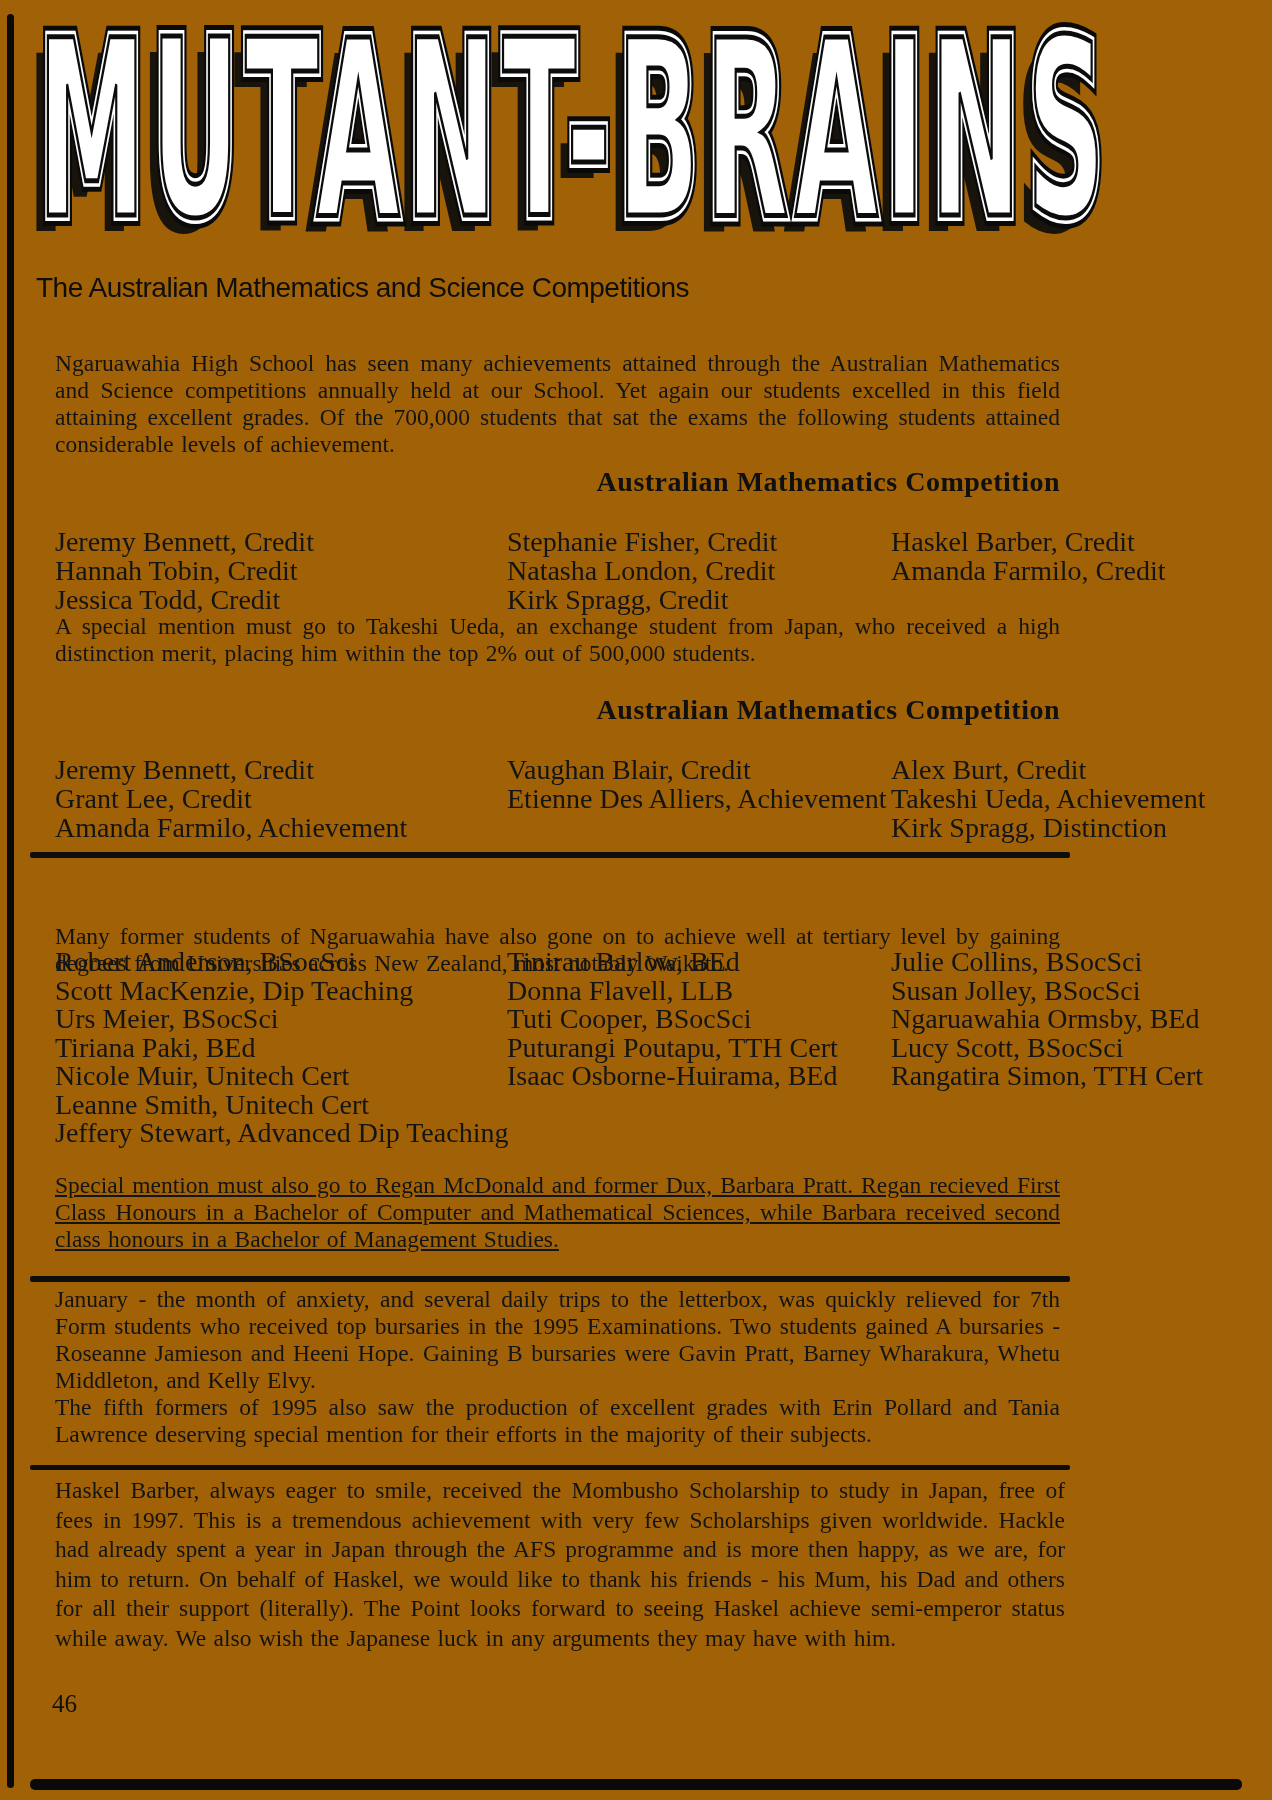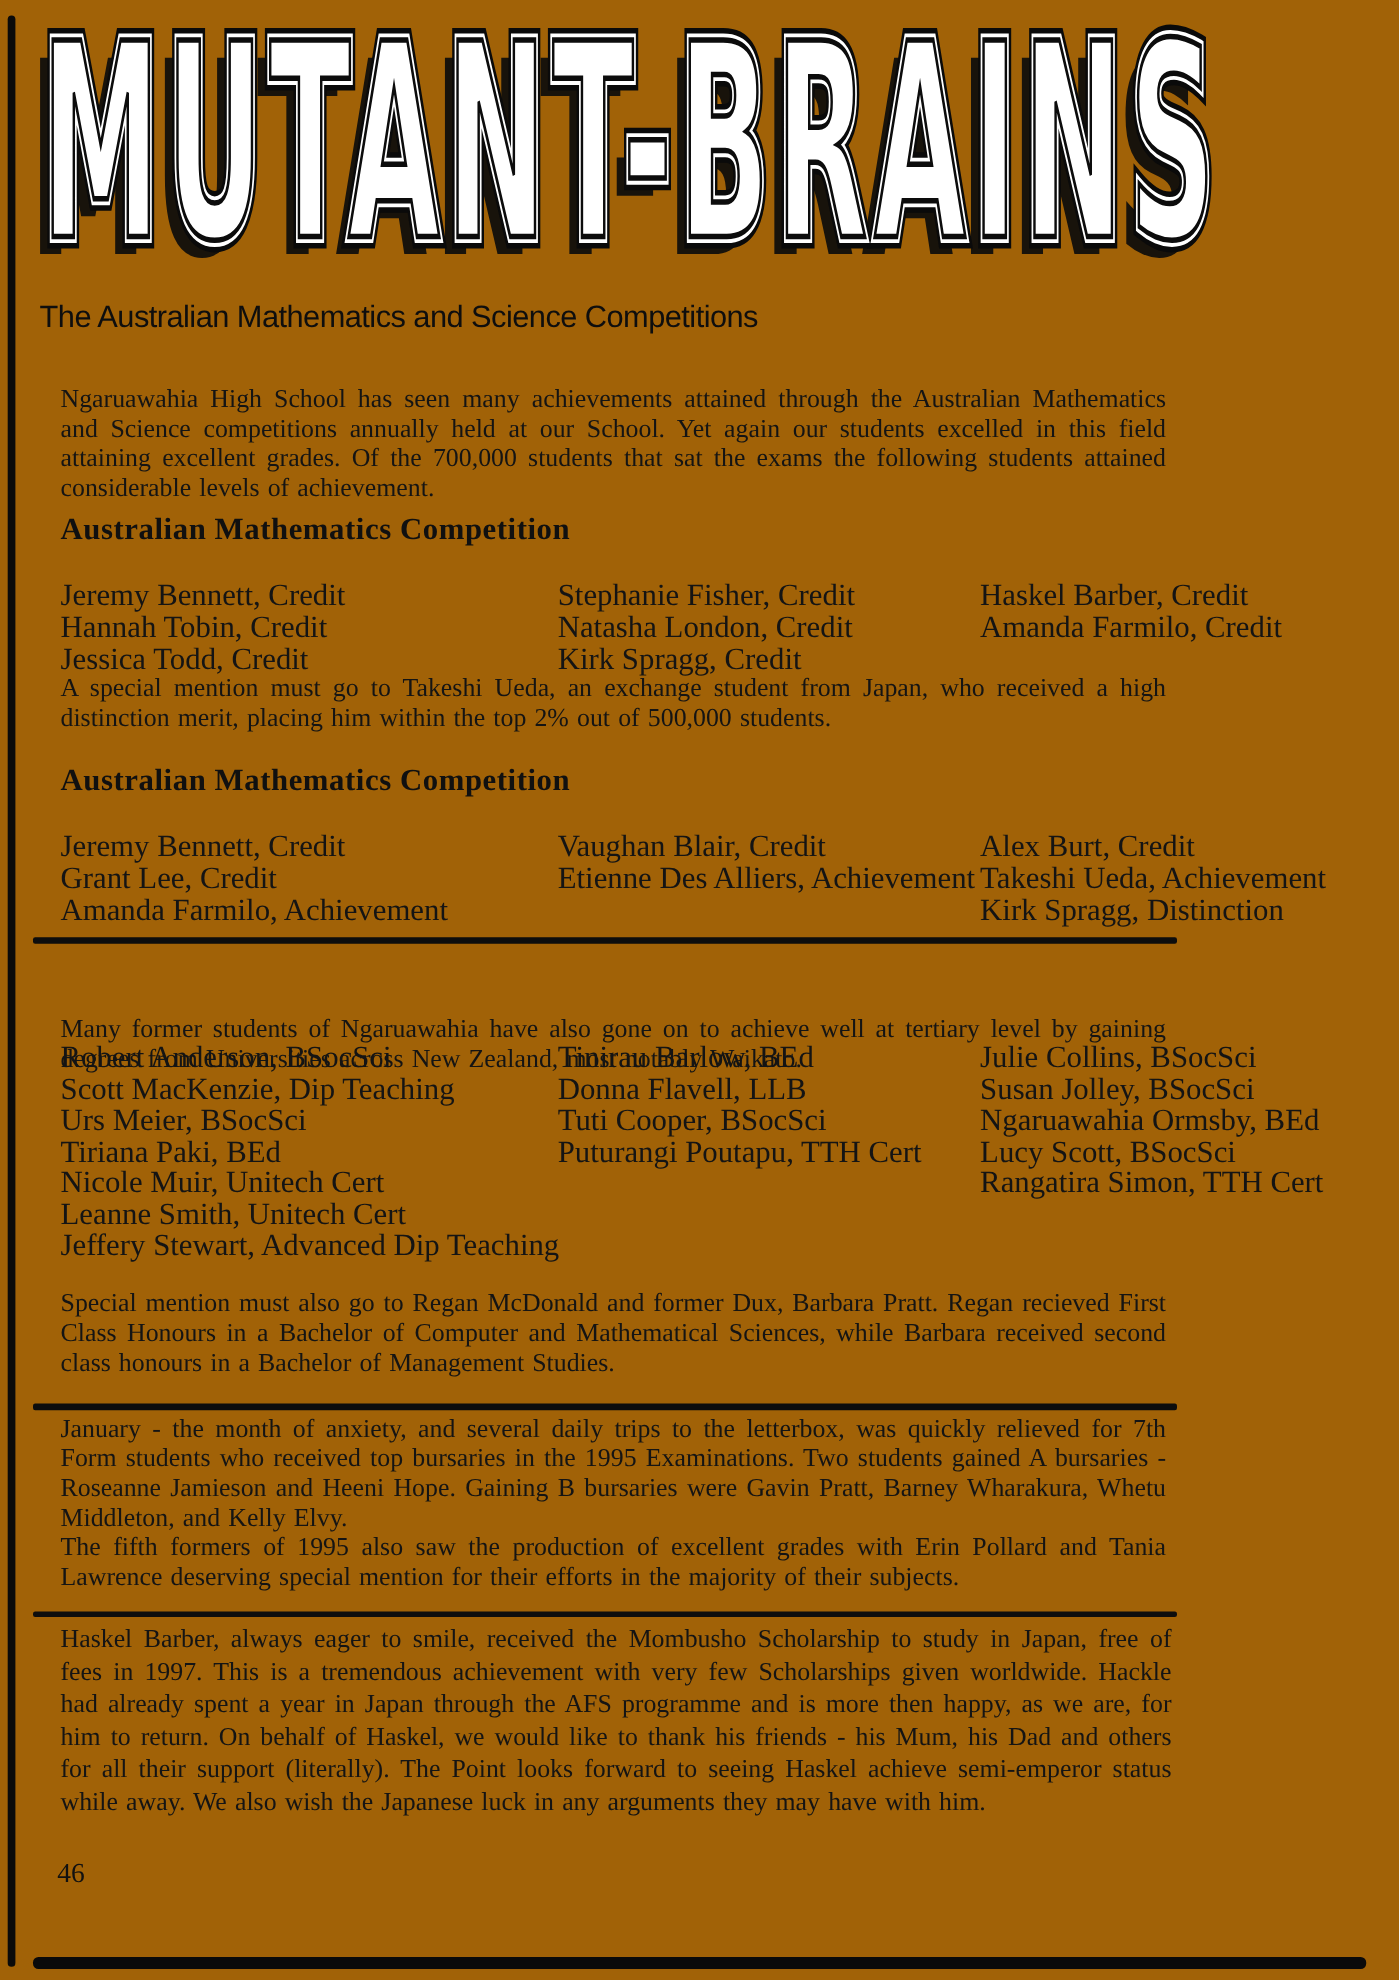--- a/index.html
+++ b/index.html
@@ -19,21 +19,21 @@
   .t.mid{color:#fff;-webkit-text-stroke:12px #ffffff;}
   .t.front{color:transparent;-webkit-text-stroke:5px #0c0c0c;}
 
   .subtitle{position:absolute;left:36px;top:272px;width:1100px;
             font-family:"Liberation Sans", sans-serif;font-size:28px;letter-spacing:-0.5px;
             color:#0e0e0e;white-space:nowrap;}
 
   .body{position:absolute;left:55px;width:1005px;font-size:23.5px;line-height:27px;
         text-align:justify;word-spacing:1.5px;margin:0;}
 
-  .sec-head{position:absolute;left:55px;width:1005px;margin:0;text-align:left;
+  .sec-head{position:absolute;left:55px;width:1005px;margin:0;text-align:right;
             font-size:28px;font-weight:bold;letter-spacing:0.5px;color:#101010;}
 
   .cols{position:absolute;left:55px;width:1010px;display:grid;grid-template-columns:452px 384px 1fr;}
   .cols .line{font-size:28px;line-height:29px;white-space:nowrap;}
   .cols.tight .line{line-height:28.5px;}
 
   .rule{position:absolute;left:30px;width:1040px;height:6px;background:#0d0d0d;border-radius:2px;}
 
   .flow p{margin:0;}
   .pageno{position:absolute;left:52px;top:1690px;font-size:25px;color:#111;}
@@ -110,31 +110,32 @@
       <div class="line">Tiriana Paki, BEd</div>
       <div class="line">Nicole Muir, Unitech Cert</div>
       <div class="line">Leanne Smith, Unitech Cert</div>
       <div class="line">Jeffery Stewart, Advanced Dip Teaching</div>
     </div>
     <div>
       <div class="line">Tinirau Barlow, BEd</div>
       <div class="line">Donna Flavell, LLB</div>
       <div class="line">Tuti Cooper, BSocSci</div>
       <div class="line">Puturangi Poutapu, TTH Cert</div>
+      <div class="line">Isaac Osborne-Huirama, BEd</div>
     </div>
     <div>
       <div class="line">Julie Collins, BSocSci</div>
       <div class="line">Susan Jolley, BSocSci</div>
       <div class="line">Ngaruawahia Ormsby, BEd</div>
       <div class="line">Lucy Scott, BSocSci</div>
       <div class="line">Rangatira Simon, TTH Cert</div>
     </div>
   </div>
 
-  <p class="body" style="top:1172px;">Special mention must also go to Regan McDonald and former Dux, Barbara Pratt.  Regan recieved First Class Honours in a Bachelor of Computer and Mathematical Sciences, while Barbara received second class honours in a Bachelor of Management Studies.</p>
+  <p class="body" style="top:1172px;text-decoration:underline;">Special mention must also go to Regan McDonald and former Dux, Barbara Pratt.  Regan recieved First Class Honours in a Bachelor of Computer and Mathematical Sciences, while Barbara received second class honours in a Bachelor of Management Studies.</p>
 
   <div class="rule" style="top:1276px;"></div>
 
   <div class="body flow" style="top:1286px;">
     <p>January -  the month of anxiety, and several daily trips to the letterbox, was quickly relieved for 7th Form students who received top bursaries in the 1995 Examinations.  Two students  gained A bursaries - Roseanne Jamieson and Heeni Hope.  Gaining B bursaries were Gavin Pratt, Barney Wharakura, Whetu Middleton, and Kelly Elvy.</p>
     <p>The fifth formers of 1995 also saw the production of excellent grades with Erin Pollard and Tania Lawrence deserving special mention for their efforts in the majority of their subjects.</p>
   </div>
 
   <div class="rule" style="top:1465px;height:5px;"></div>
 

